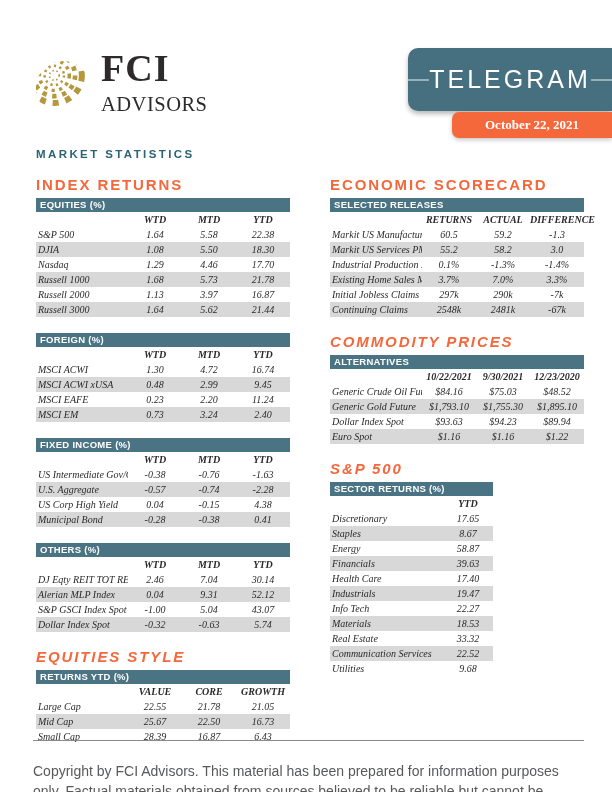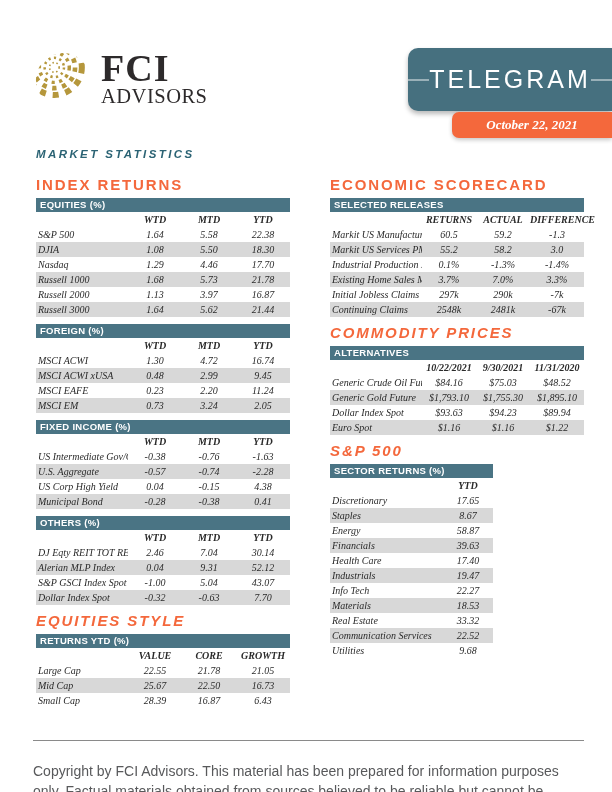--- a/index.html
+++ b/index.html
@@ -7,53 +7,52 @@
     width:612px;height:792px;position:relative;background:#ffffff;overflow:hidden;
     font-family:"Liberation Sans", sans-serif;
     -webkit-font-smoothing:antialiased;
   }
   
   .header{position:relative;height:140px;}
   .logo{position:absolute;left:34px;top:50px;display:flex;align-items:flex-end;}
   .logo-icon{width:58px;height:58px;flex:0 0 auto;}
   .logo-text{margin-left:9px;color:var(--text-dark,#2d2a2b);font-family:"Liberation Serif", serif;}
   .logo-fci{font-size:38px;line-height:.88;font-weight:600;letter-spacing:1px;margin-top:2px;}
-  .logo-advisors{font-size:20.5px;letter-spacing:.5px;font-weight:500;margin-top:0;}
+  .logo-advisors{font-size:20.5px;letter-spacing:.5px;font-weight:500;margin-top:8px;}
   .telegram-banner{
     position:absolute;top:48px;left:408px;right:0;height:63px;
     background:var(--banner-teal,#46707f);border-radius:10px 0 0 10px;
     box-shadow:0 3px 5px rgba(0,0,0,.28);
     display:flex;align-items:center;justify-content:center;
   }
   .banner-line{width:77%;height:2px;background:rgba(255,255,255,.45);}
   .banner-title{color:#fff;font-size:25px;letter-spacing:3px;margin:4px 0;font-weight:400;}
   .date-banner{
     position:absolute;top:112px;left:452px;right:0;height:26px;
     background:var(--accent-orange,#f4683c);border-radius:7px 0 0 7px;
     box-shadow:0 2px 4px rgba(0,0,0,.22);
-    color:#fff;font-family:"Liberation Serif", serif;font-style:italic;font-weight:bold;
+    color:#fff;font-family:"Liberation Serif", serif;font-weight:bold;
     font-size:13px;display:flex;align-items:center;justify-content:center;
   }
   
   .page-title{
     margin:8px 0 16px 36px;font-size:11.5px;font-weight:bold;letter-spacing:2.4px;
     color:var(--dark-teal,#2b6374);
-    font-style:italic;
   }
   .section-heading{
     font-size:15px;font-weight:bold;letter-spacing:1.9px;
     color:var(--accent-orange,#f4683c);margin:0 0 5px 0;
   }
   .section-heading.spaced{margin-top:7px;font-style:italic;}
   
   .columns{display:flex;margin-top:14px;padding:0 28px 0 36px;gap:40px;}
   .col-left{width:254px;flex:0 0 auto;}
   .col-right{flex:1;min-width:0;}
   
-  .mtable{margin-bottom:7px;}
+  .mtable{margin-bottom:16px;}
   .mtable .band{
     background:var(--band-teal,#4a7484);color:#fff;font-size:9.5px;font-weight:bold;
     letter-spacing:.3px;height:14px;line-height:14px;padding-left:4px;
   }
   .trow{display:flex;align-items:center;height:15px;font-family:"Liberation Serif", serif;
     font-size:10px;color:#2a2a2a;font-style:italic;}
   .trow.alt{background:var(--stripe-gray,#d8d8d8);}
   .trow.thead{font-weight:bold;}
   .tlabel{flex:1;padding-left:2px;white-space:nowrap;overflow:hidden;}
   .tcell{width:54px;text-align:center;flex:0 0 auto;}
@@ -172,21 +171,21 @@
         <div class="trow">
           <div class="tlabel">MSCI EAFE</div>
           <div class="tcell">0.23</div>
           <div class="tcell">2.20</div>
           <div class="tcell">11.24</div>
         </div>
         <div class="trow alt">
           <div class="tlabel">MSCI EM</div>
           <div class="tcell">0.73</div>
           <div class="tcell">3.24</div>
-          <div class="tcell">2.05</div>
+          <div class="tcell">2.40</div>
         </div>
       </div>
     <div class="mtable">
         <div class="band">FIXED INCOME (%)</div>
         <div class="trow thead">
           <div class="tlabel"></div>
           <div class="tcell">WTD</div>
           <div class="tcell">MTD</div>
           <div class="tcell">YTD</div>
         </div>
@@ -238,21 +237,21 @@
         <div class="trow">
           <div class="tlabel">S&amp;P GSCI Index Spot Indx</div>
           <div class="tcell">-1.00</div>
           <div class="tcell">5.04</div>
           <div class="tcell">43.07</div>
         </div>
         <div class="trow alt">
           <div class="tlabel">Dollar Index Spot</div>
           <div class="tcell">-0.32</div>
           <div class="tcell">-0.63</div>
-          <div class="tcell">7.70</div>
+          <div class="tcell">5.74</div>
         </div>
       </div>
 
     <div class="section-heading spaced">EQUITIES STYLE</div>
     <div class="mtable">
         <div class="band">RETURNS YTD (%)</div>
         <div class="trow thead">
           <div class="tlabel"></div>
           <div class="tcell">VALUE</div>
           <div class="tcell">CORE</div>
@@ -327,21 +326,21 @@
         </div>
       </div>
 
     <div class="section-heading spaced">COMMODITY PRICES</div>
     <div class="mtable">
         <div class="band">ALTERNATIVES</div>
         <div class="trow thead">
           <div class="tlabel"></div>
           <div class="tcell">10/22/2021</div>
           <div class="tcell">9/30/2021</div>
-          <div class="tcell">11/31/2020</div>
+          <div class="tcell">12/23/2020</div>
         </div>
         <div class="trow">
           <div class="tlabel">Generic Crude Oil Future</div>
           <div class="tcell">$84.16</div>
           <div class="tcell">$75.03</div>
           <div class="tcell">$48.52</div>
         </div>
         <div class="trow alt">
           <div class="tlabel">Generic Gold Future</div>
           <div class="tcell">$1,793.10</div>

